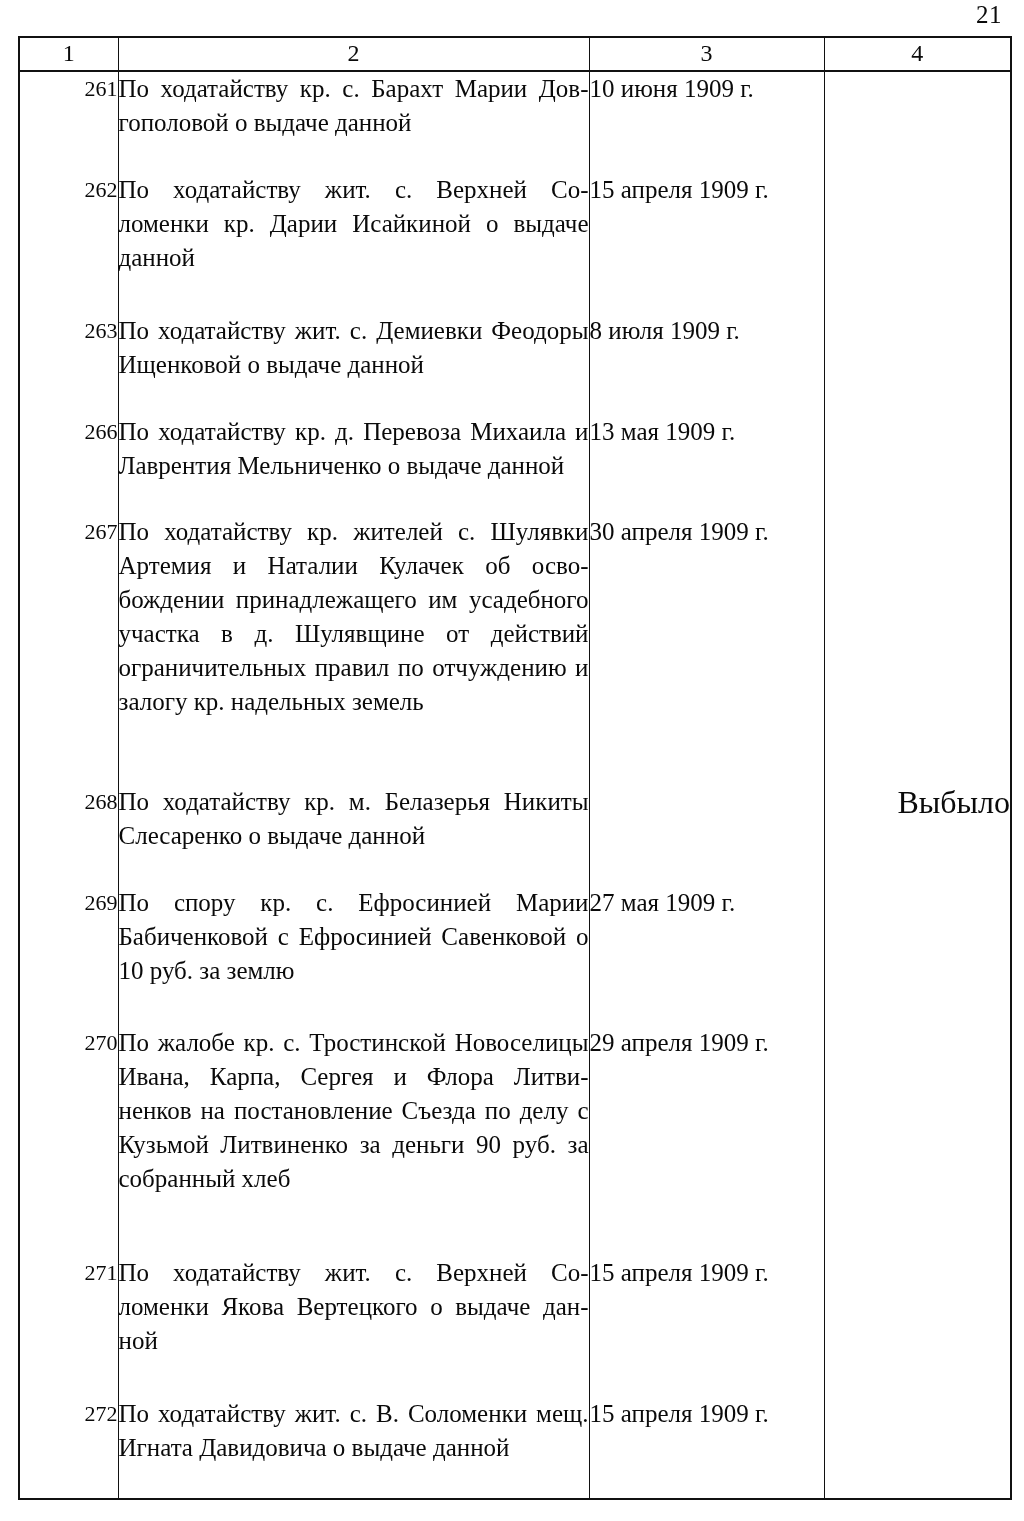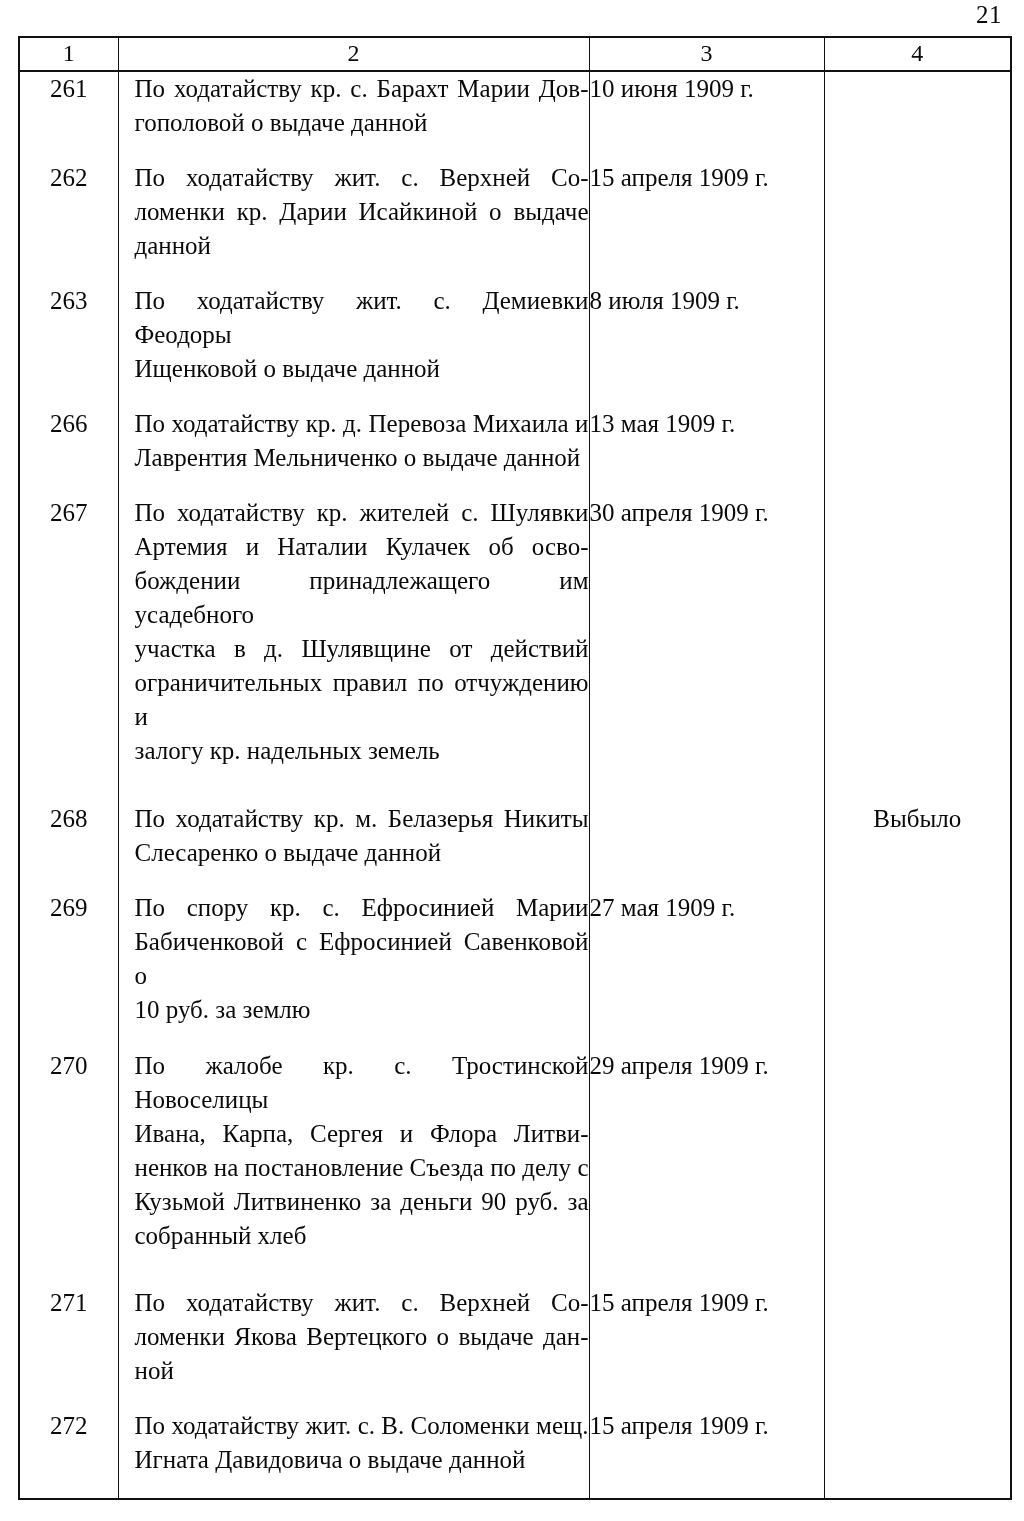--- a/index.html
+++ b/index.html
@@ -67,62 +67,61 @@
   .hdr {
     text-align: center;
     font-size: 24px;
     height: 32px;
     line-height: 30px;
     font-weight: 400;
   }
 
   
   .cell-num {
-    text-align: center;
-    font-size: 25px;
+    text-align: right;
+    font-size: 22px;
     line-height: 34px;
     padding-top: 12px;
   }
   .cell-subject {
     text-align: justify;
     text-justify: inter-word;
     font-size: 25px;
     line-height: 34px;
     padding: 12px 12px 0 11px;
     hyphens: manual;
   }
   .cell-date {
     text-align: left;
     font-size: 25px;
     line-height: 34px;
     padding-top: 12px;
     white-space: nowrap;
   }
   .cell-note {
-    text-align: center;
-    font-size: 25px;
+    text-align: right;
+    font-size: 32px;
     line-height: 34px;
     padding-top: 12px;
   }
 
   
   tr.entry > td {
     padding-bottom: 18px;
   }
   tr.entry.tall > td {
     padding-bottom: 26px;
   }
 
   
   .jline {
     display: block;
     text-align: justify;
     text-align-last: justify;
     white-space: normal;
-    margin-left: 16px;
   }
   .jline.free {
     text-align: right;
     text-align-last: left;
   }
 </style>
 </head>
 <body>
 
 <div class="page">

